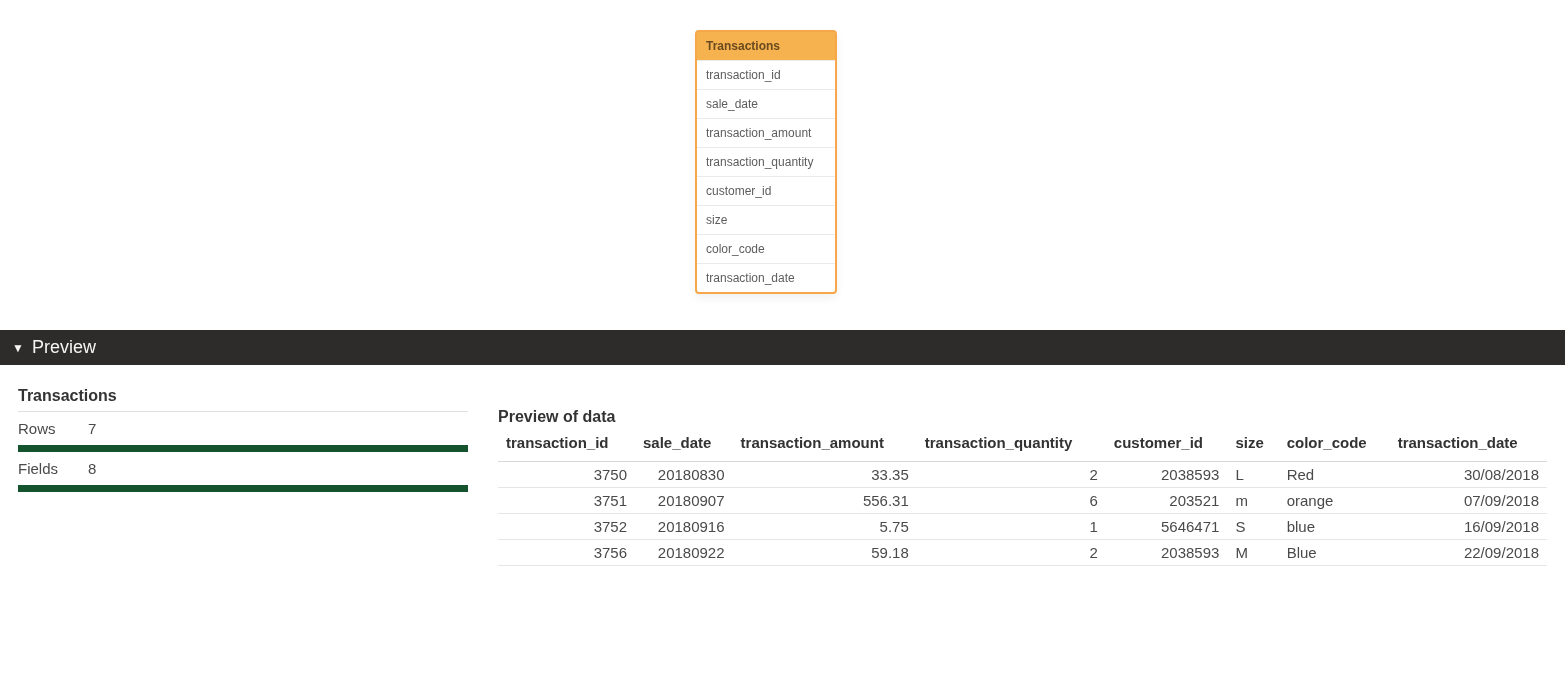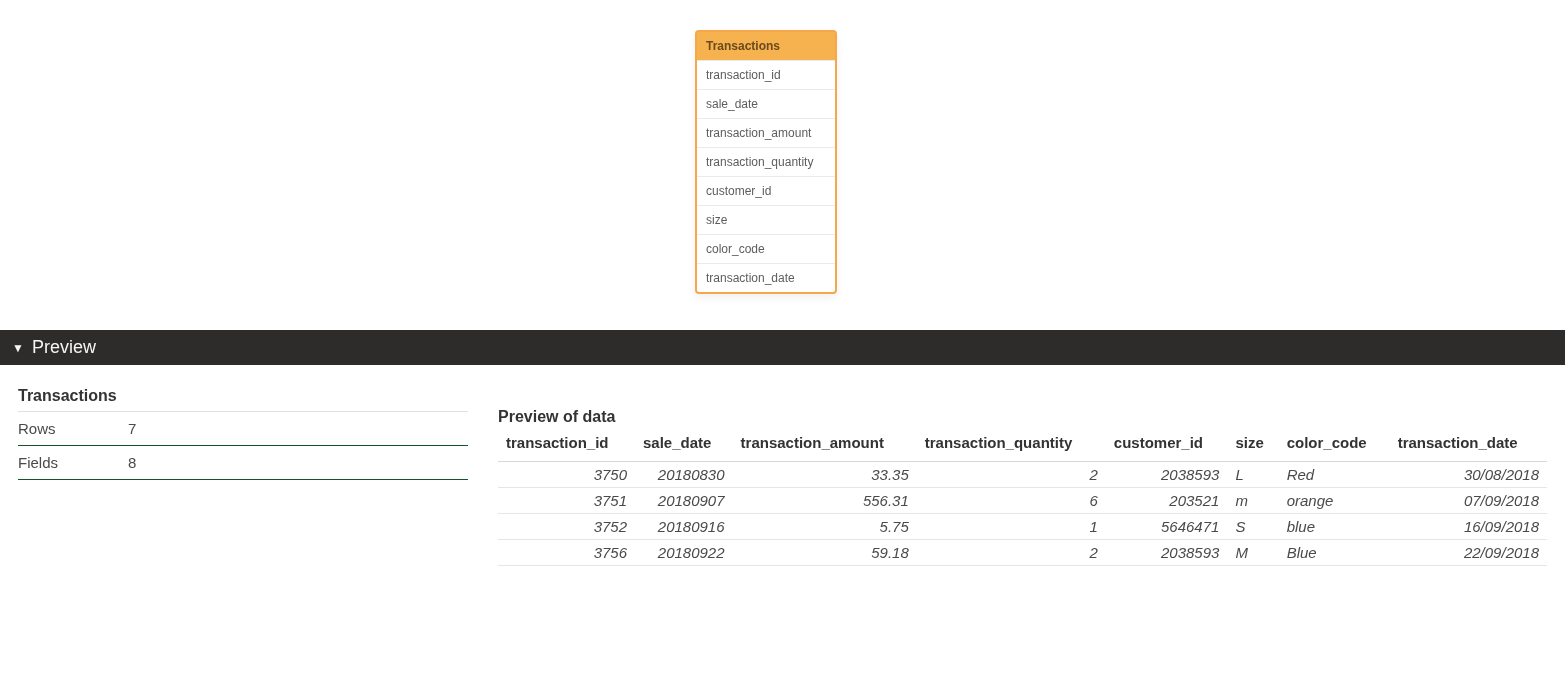--- a/index.html
+++ b/index.html
@@ -71,22 +71,21 @@
   .meta-title {
     font-weight: 700;
     font-size: 16px;
     padding-bottom: 6px;
     border-bottom: 1px solid #e0e0e0;
     color: #333;
   }
   .meta-row {
     display: flex;
     padding: 8px 0;
-    border-bottom: 1px solid #14532d;
-    gap: 40px;
+    border-bottom: 7px solid #14532d;
   }
   .meta-row .k { width: 70px; color: #4a4a4a; }
   .meta-row .v { flex: 1; color: #4a4a4a; font-variant-numeric: tabular-nums; }
 
   .data-col {
     flex: 1;
     margin-top: 21px;
   }
   .data-title {
     font-weight: 700;
@@ -107,21 +106,20 @@
     padding: 6px 8px 10px 8px;
     border-bottom: 1px solid #d8d8d8;
     color: #333;
     white-space: nowrap;
   }
   table.data td {
     padding: 4px 8px;
     border-bottom: 1px solid #e6e6e6;
     font-variant-numeric: tabular-nums;
     white-space: nowrap;
-    font-style: italic;
   }
   .num { text-align: right; }
   .txt { text-align: left; }
 </style>
 </head>
 <body>
 
 <div class="canvas-area">
   <div class="table-card" id="table-card">
     <div class="table-card-header">Transactions</div>

